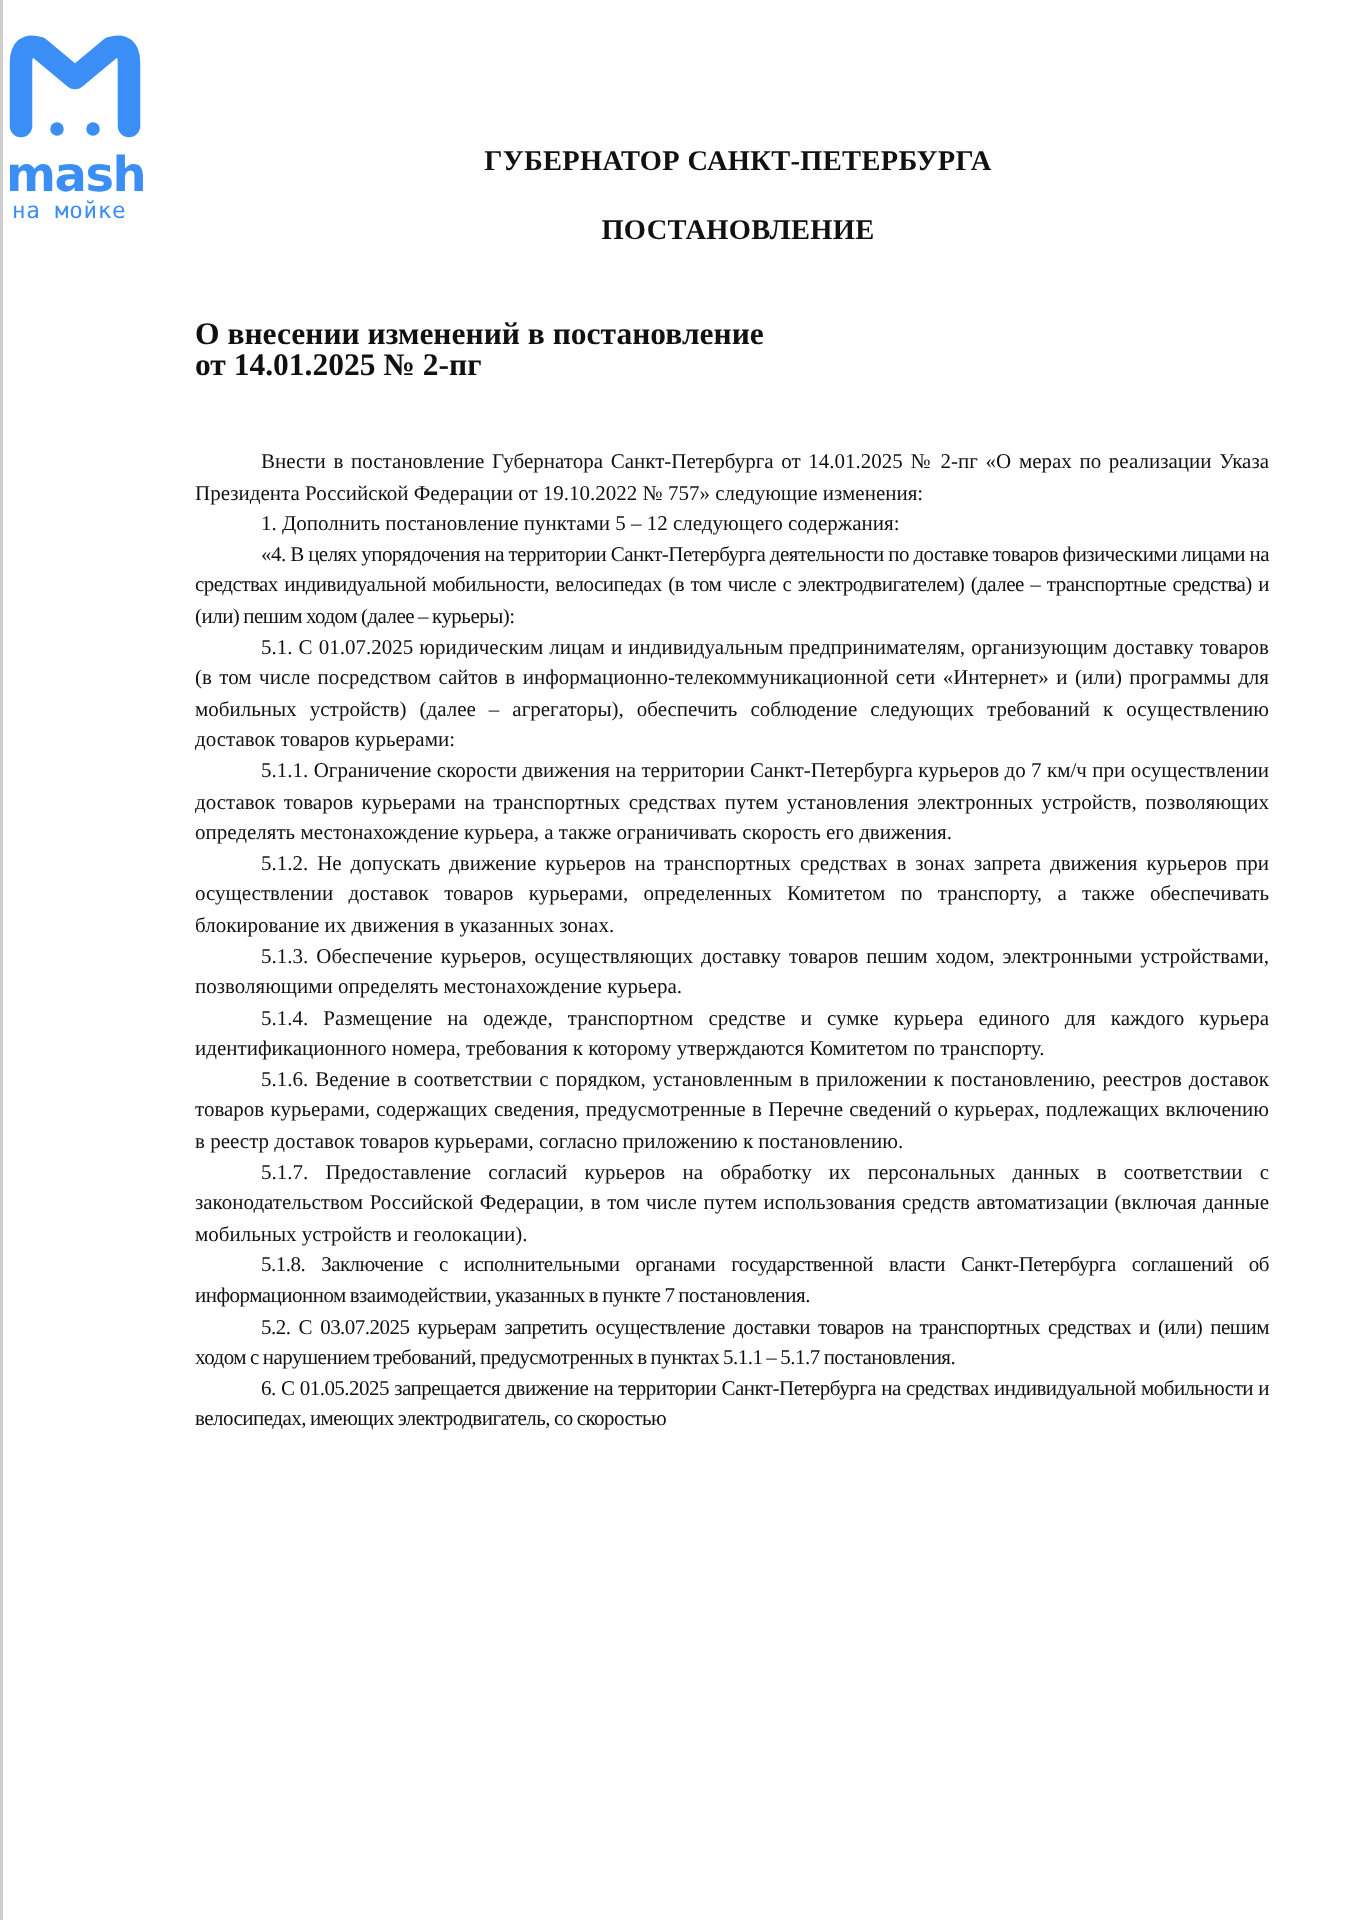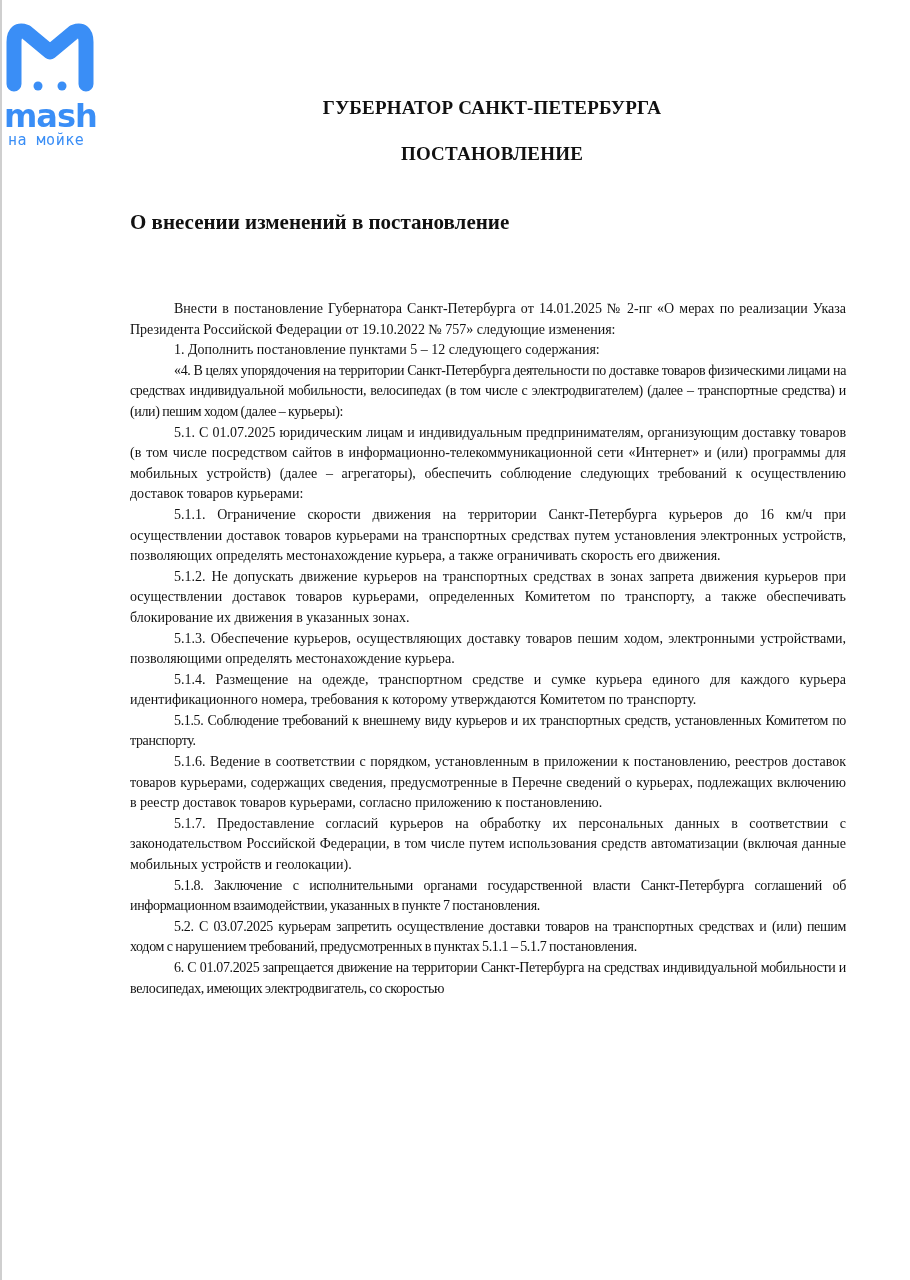--- a/index.html
+++ b/index.html
@@ -59,30 +59,30 @@
   </svg>
   <div class="word">mash</div>
   <div class="sub">на мойке</div>
 </div>
 
 <div class="heading h1">ГУБЕРНАТОР САНКТ-ПЕТЕРБУРГА</div>
 <div class="heading h2">ПОСТАНОВЛЕНИЕ</div>
 
 <div class="subject">
   <div>О внесении изменений в постановление</div>
+  <div>от 14.01.2025 № 2-пг</div>
 </div>
 
 <div class="body-text">
   <p class="p">Внести в постановление Губернатора Санкт-Петербурга от 14.01.2025 № 2-пг «О мерах по реализации Указа Президента Российской Федерации от 19.10.2022 № 757» следующие изменения:</p>
   <p class="p">1. Дополнить постановление пунктами 5 – 12 следующего содержания:</p>
   <p class="p tight">«4. В целях упорядочения на территории Санкт-Петербурга деятельности по доставке товаров физическими лицами на средствах индивидуальной мобильности, велосипедах (в том числе с электродвигателем) (далее – транспортные средства) и (или) пешим ходом (далее – курьеры):</p>
   <p class="p">5.1. С 01.07.2025 юридическим лицам и индивидуальным предпринимателям, организующим доставку товаров (в том числе посредством сайтов в информационно-телекоммуникационной сети «Интернет» и (или) программы для мобильных устройств) (далее – агрегаторы), обеспечить соблюдение следующих требований к осуществлению доставок товаров курьерами:</p>
-  <p class="p">5.1.1. Ограничение скорости движения на территории Санкт-Петербурга курьеров до 16 км/ч при осуществлении доставок товаров курьерами на транспортных средствах путем установления электронных устройств, позволяющих определять местонахождение курьера, а также ограничивать скорость его движения.</p>
+  <p class="p">5.1.1. Ограничение скорости движения на территории Санкт-Петербурга курьеров до 7 км/ч при осуществлении доставок товаров курьерами на транспортных средствах путем установления электронных устройств, позволяющих определять местонахождение курьера, а также ограничивать скорость его движения.</p>
   <p class="p">5.1.2. Не допускать движение курьеров на транспортных средствах в зонах запрета движения курьеров при осуществлении доставок товаров курьерами, определенных Комитетом по транспорту, а также обеспечивать блокирование их движения в указанных зонах.</p>
   <p class="p">5.1.3. Обеспечение курьеров, осуществляющих доставку товаров пешим ходом, электронными устройствами, позволяющими определять местонахождение курьера.</p>
   <p class="p">5.1.4. Размещение на одежде, транспортном средстве и сумке курьера единого для каждого курьера идентификационного номера, требования к которому утверждаются Комитетом по транспорту.</p>
-  <p class="p tight">5.1.5. Соблюдение требований к внешнему виду курьеров и их транспортных средств, установленных Комитетом по транспорту.</p>
   <p class="p">5.1.6. Ведение в соответствии с порядком, установленным в приложении к постановлению, реестров доставок товаров курьерами, содержащих сведения, предусмотренные в Перечне сведений о курьерах, подлежащих включению в реестр доставок товаров курьерами, согласно приложению к постановлению.</p>
   <p class="p">5.1.7. Предоставление согласий курьеров на обработку их персональных данных в соответствии с законодательством Российской Федерации, в том числе путем использования средств автоматизации (включая данные мобильных устройств и геолокации).</p>
   <p class="p tight">5.1.8. Заключение с исполнительными органами государственной власти Санкт-Петербурга соглашений об информационном взаимодействии, указанных в пункте 7 постановления.</p>
   <p class="p tight">5.2. С 03.07.2025 курьерам запретить осуществление доставки товаров на транспортных средствах и (или) пешим ходом с нарушением требований, предусмотренных в пунктах 5.1.1 – 5.1.7 постановления.</p>
-  <p class="p tight">6. С 01.07.2025 запрещается движение на территории Санкт-Петербурга на средствах индивидуальной мобильности и велосипедах, имеющих электродвигатель, со скоростью</p>
+  <p class="p tight">6. С 01.05.2025 запрещается движение на территории Санкт-Петербурга на средствах индивидуальной мобильности и велосипедах, имеющих электродвигатель, со скоростью</p>
 </div>
 
 </body></html>

